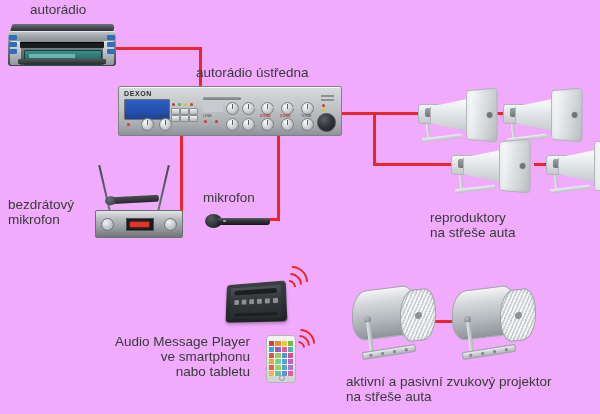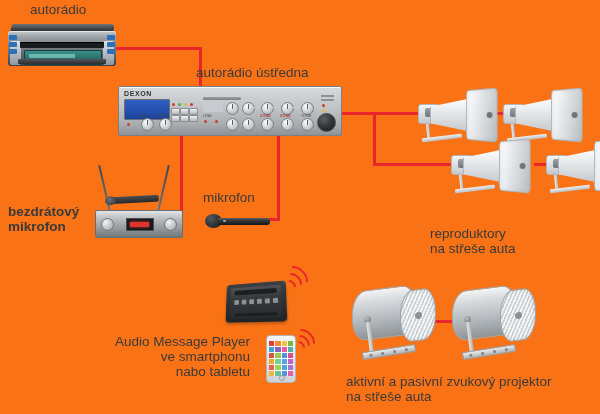--- a/index.html
+++ b/index.html
@@ -7,21 +7,21 @@
     padding: 0;
     background: #ffffff;
   }
   body {
     font-family: "Liberation Sans", sans-serif;
   }
   #diagram {
     position: relative;
     width: 600px;
     height: 414px;
-    background: #f97316;
+    background: #f0abfc;
     overflow: hidden;
   }
   .lbl {
     position: absolute;
     color: #3a3a3a;
     font-size: 13.5px;
     line-height: 15px;
     white-space: pre;
     font-family: "Liberation Sans", sans-serif;
   }
@@ -510,21 +510,21 @@
   <div class="wrx">
     <div class="wrx-ant l"></div>
     <div class="wrx-ant r"></div>
     <div class="wrx-mic"></div>
     <div class="wrx-body">
       <div class="wrx-kn l"></div>
       <div class="wrx-disp"></div>
       <div class="wrx-kn r"></div>
     </div>
   </div>
-  <div class="lbl" style="left:8px; top:204px;font-weight:bold;">bezdrátový
+  <div class="lbl" style="left:8px; top:197px;">bezdrátový
 mikrofon</div>
 
   <div class="hmic">
     <div class="hmic-head"></div>
     <div class="hmic-body"></div>
   </div>
   <div class="lbl" style="left:203px; top:190px;">mikrofon</div>
 
   <div class="tablet">
     <div class="tab-frame">
@@ -614,21 +614,21 @@
     <div class="horn-foot"></div>
   </div>
   <div class="horn" style="left:544px; top:139px;">
     <div class="horn-brk"></div>
     <div class="horn-drv"></div>
     <div class="horn-nut"></div>
     <div class="horn-cone"></div>
     <div class="horn-mouth"></div>
     <div class="horn-foot"></div>
   </div>
-  <div class="lbl" style="left:430px; top:226px;">reproduktory
+  <div class="lbl" style="left:430px; top:210px;">reproduktory
 na střeše auta</div>
 
   <div class="proj" style="left:352px; top:282px;">
     <div class="proj-cyl"></div>
     <div class="proj-knob"></div>
     <div class="proj-grille"></div>
     <div class="proj-arm"></div>
     <div class="proj-base">
       <i style="left:6px"></i>
         <i style="left:18px"></i>

